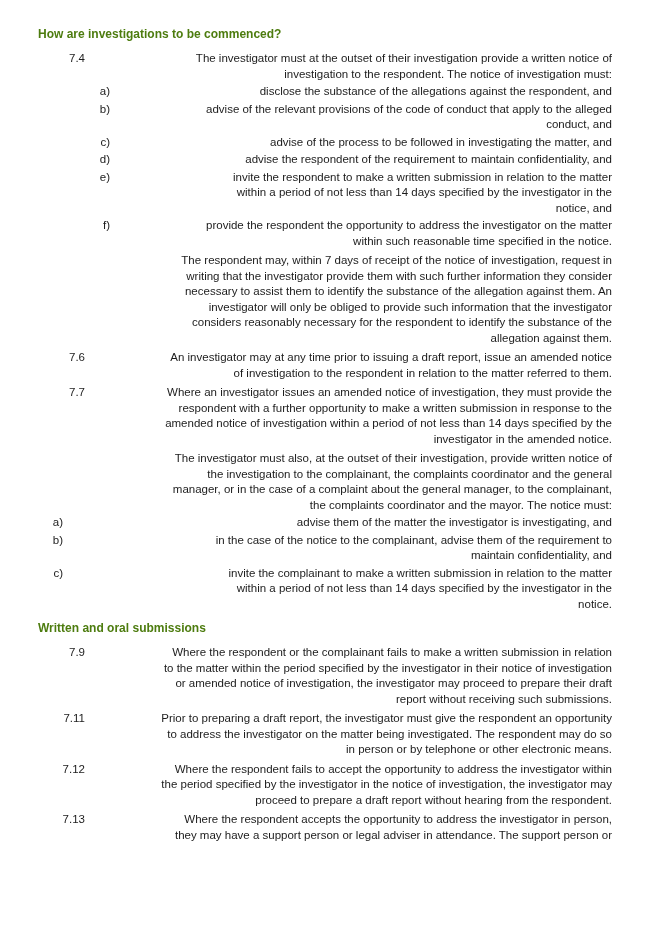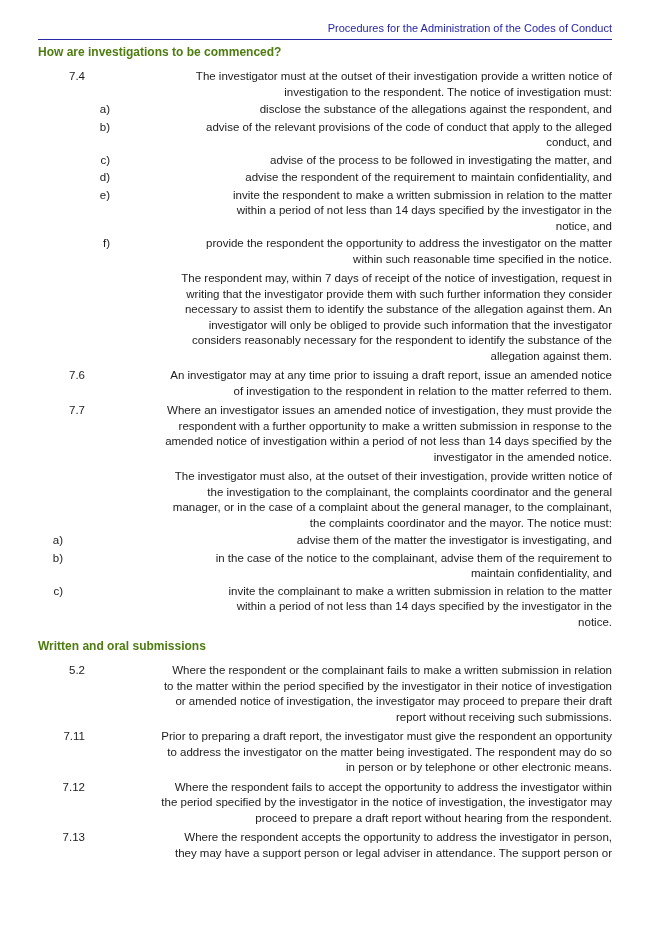--- a/index.html
+++ b/index.html
@@ -76,23 +76,20 @@
     justify-content: space-between;
     font-size: 11px;
     color: #2727a8;
   }
 </style>
 </head>
 <body>
 
 <div class="page">
 
-  <div class="header">
-    <div class="header-title">Procedures for the Administration of the Codes of Conduct</div>
-  </div>
 
   <div class="content">
       <div class="section-heading">How are investigations to be commenced?</div>
       <div class="item">
         <span class="num">7.4</span>
         <div class="icol">
           <div class="ibody">The investigator must at the outset of their investigation provide a written notice of
 investigation to the respondent. The notice of investigation must:</div>
           <div class="subitem">
             <span class="letter">a)</span>
@@ -168,21 +165,21 @@
           <div class="subitem">
             <span class="letter">c)</span>
             <div class="stext">invite the complainant to make a written submission in relation to the matter
 within a period of not less than 14 days specified by the investigator in the
 notice.</div>
           </div>
         </div>
       </div>
       <div class="section-heading">Written and oral submissions</div>
       <div class="item">
-        <span class="num">5.2</span>
+        <span class="num">7.9</span>
         <div class="icol">
           <div class="ibody">Where the respondent or the complainant fails to make a written submission in relation
 to the matter within the period specified by the investigator in their notice of investigation
 or amended notice of investigation, the investigator may proceed to prepare their draft
 report without receiving such submissions.</div>
         </div>
       </div>
       <div class="item">
         <span class="num">7.11</span>
         <div class="icol">

